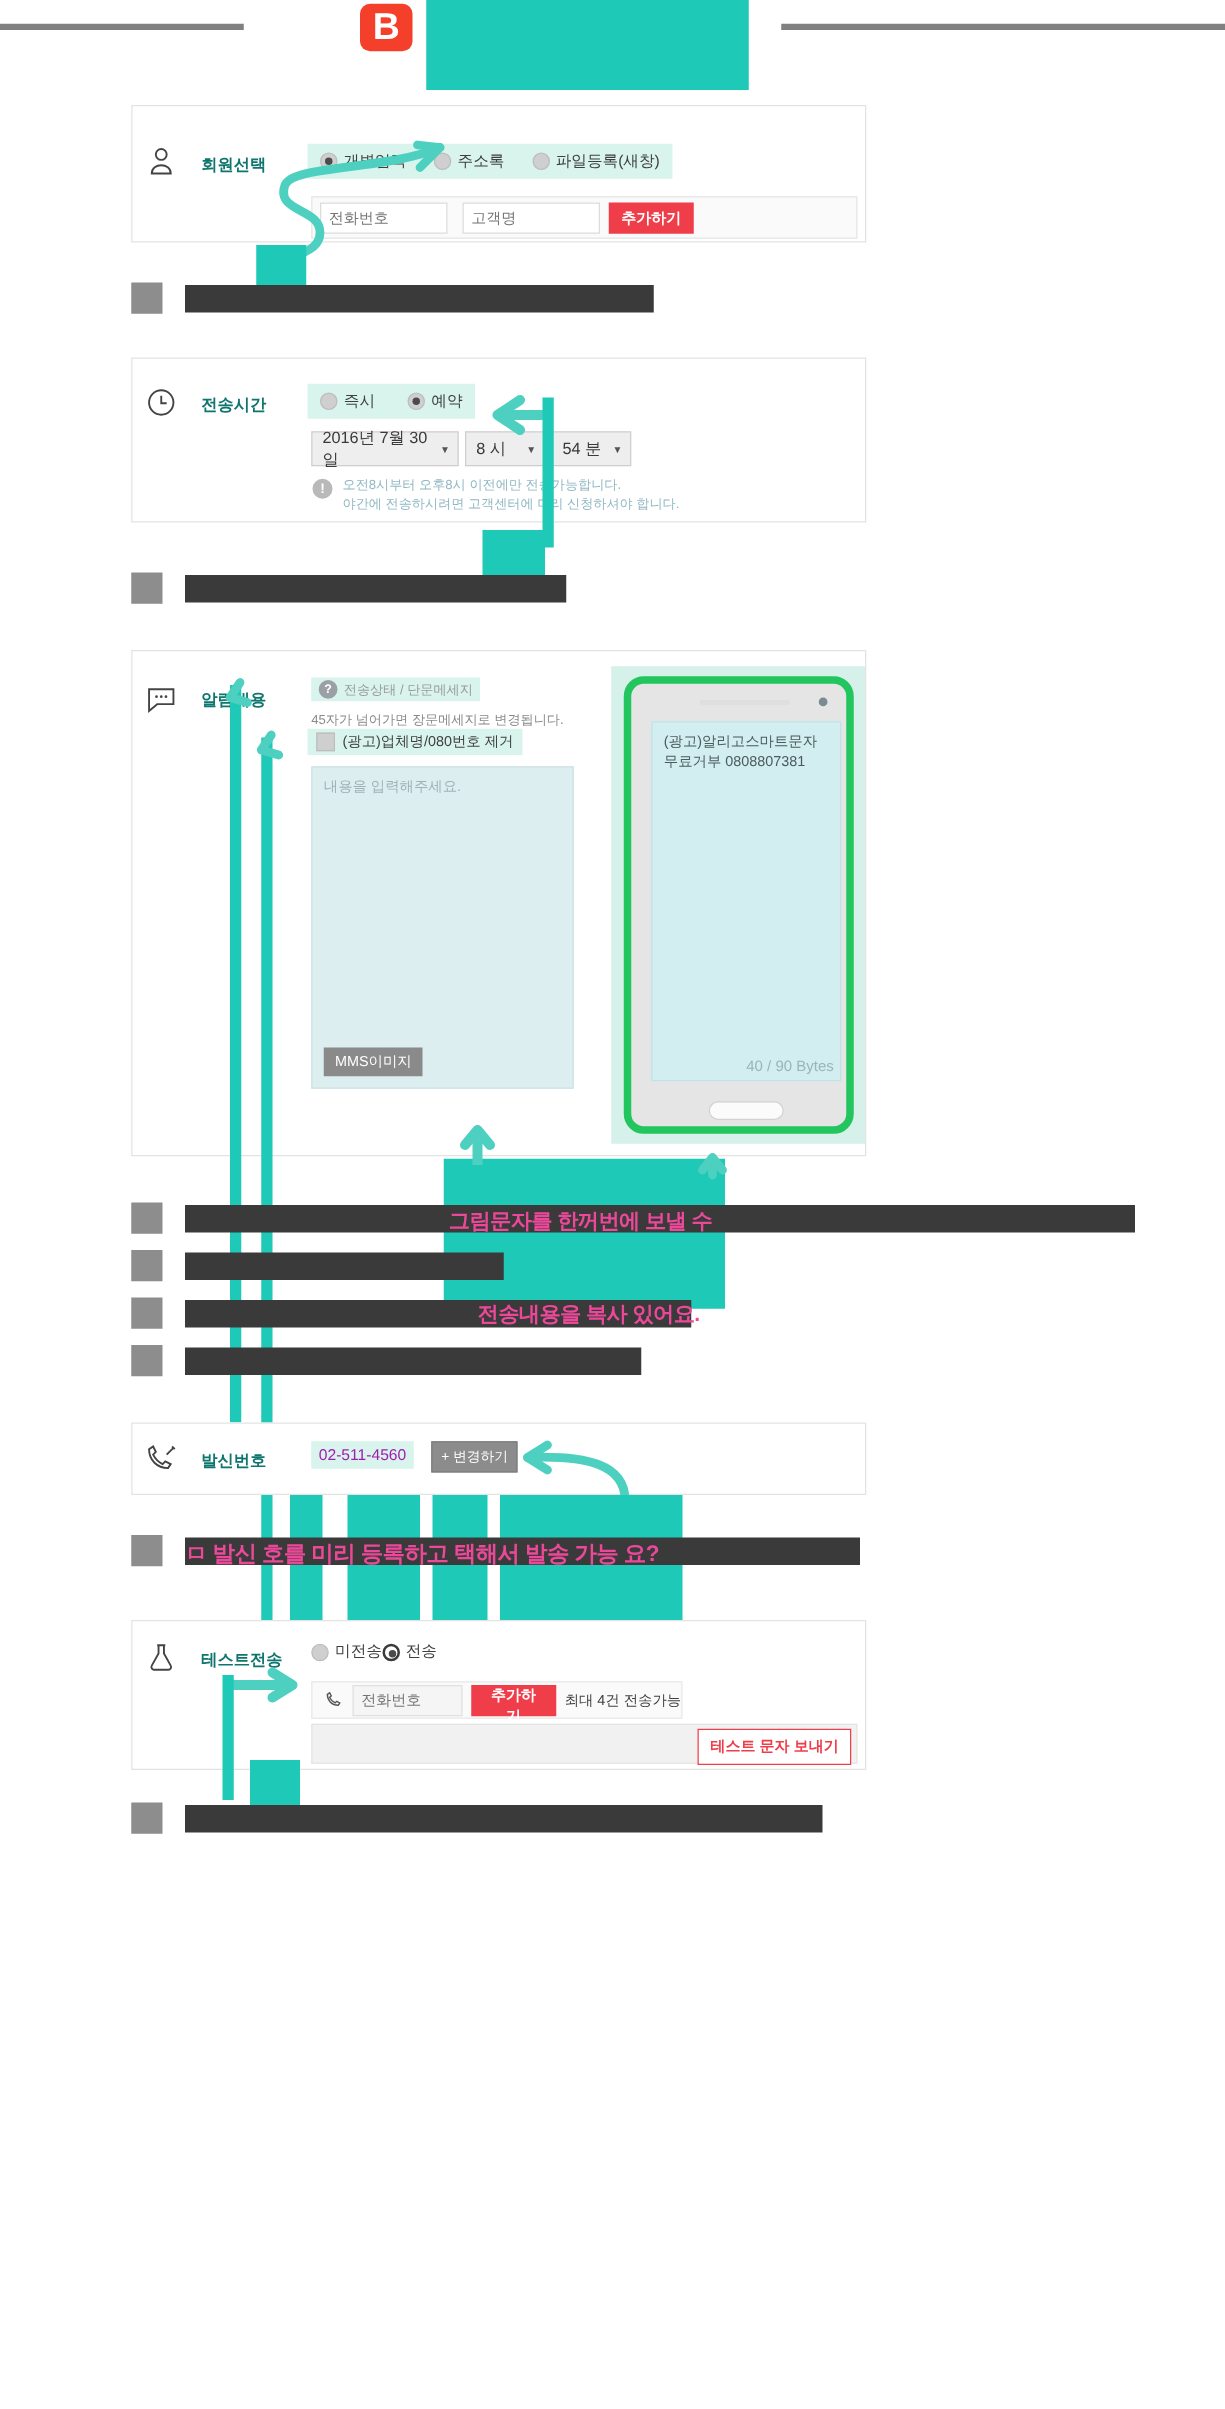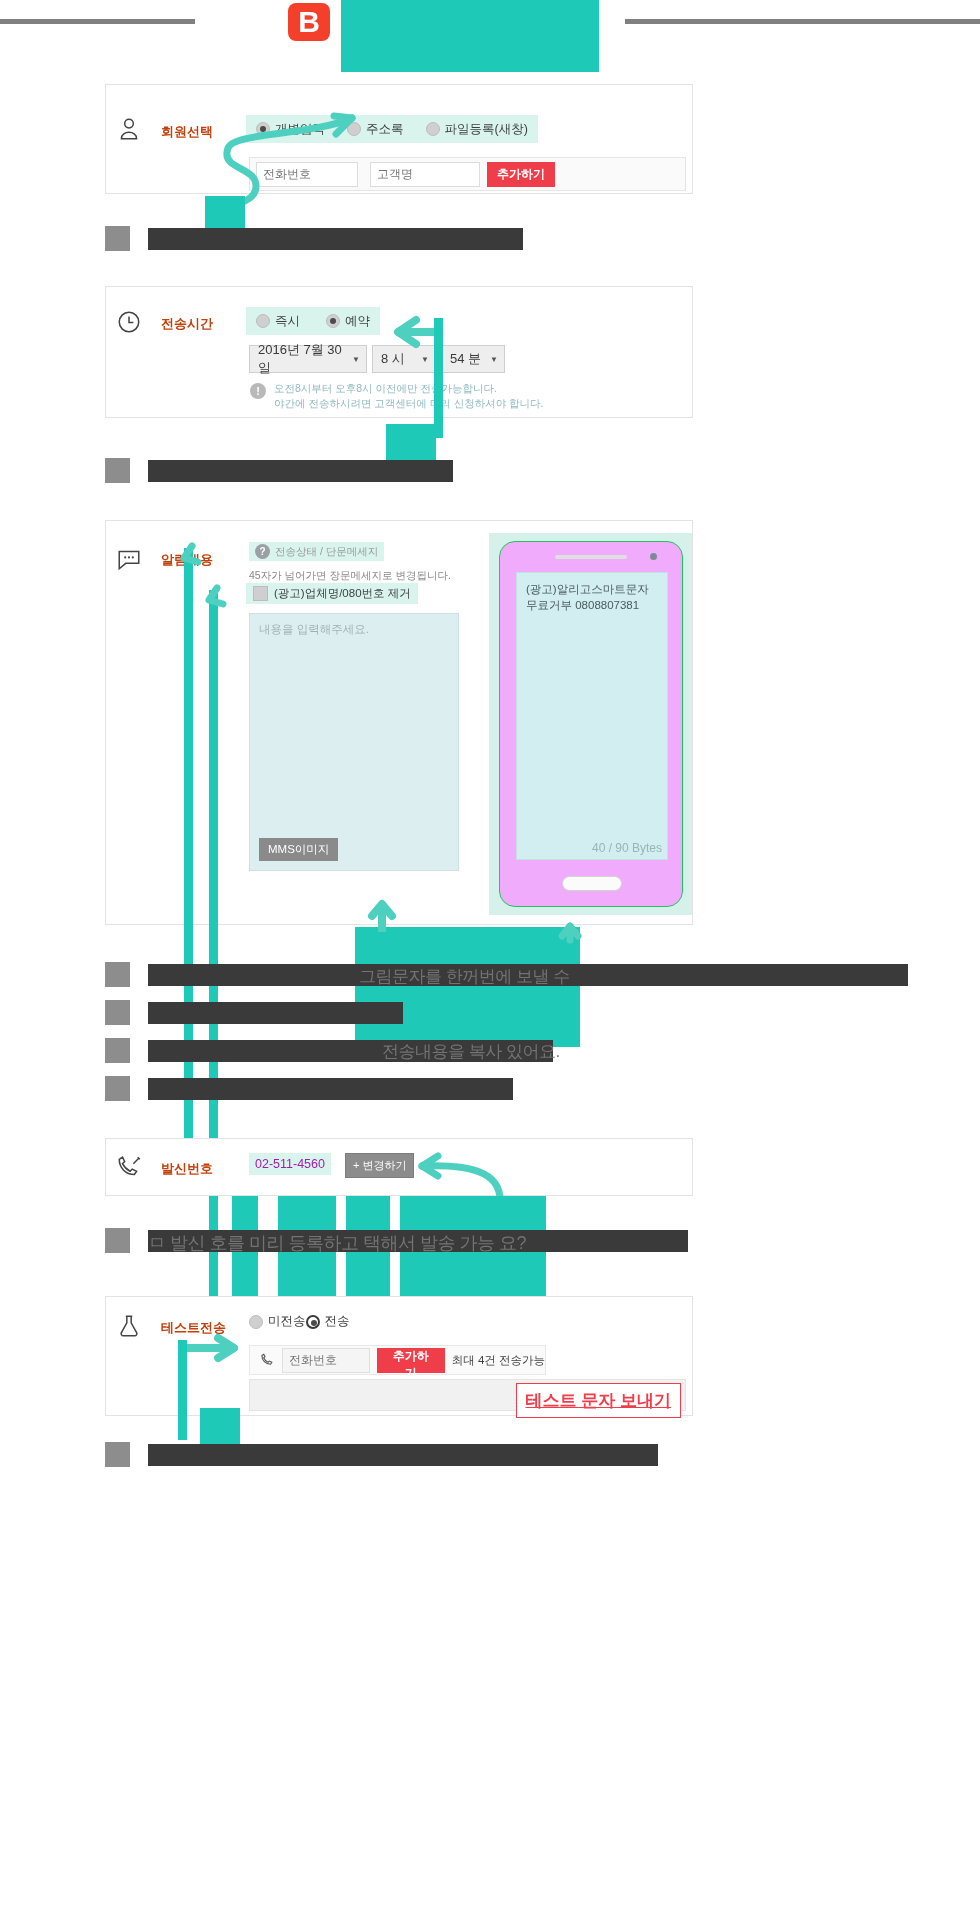--- a/index.html
+++ b/index.html
@@ -30,21 +30,21 @@
     font-size:36px; font-weight:bold; color:#f4402b; letter-spacing:-1px;
     white-space:nowrap;
   }
 
   
   .panel {
     position:absolute; background:#fff;
     border:1px solid #e3e3e3;
   }
   .panel-label {
-    position:absolute; font-size:13px; font-weight:bold; color:#c2410c;
+    position:absolute; font-size:13px; font-weight:bold; color:#0f766e;
     white-space:nowrap;
   }
   .panel-icon {
     position:absolute; width:26px; height:26px;
   }
   .panel-icon svg { width:100%; height:100%; display:block; }
 
   
   .radio-group {
     position:absolute; background:#d9f4ed; padding:4px 10px;
@@ -129,21 +129,21 @@
   .mms-btn {
     position:absolute; background:#8a8a8a; color:#fff; font-size:11.5px;
     padding:4px 9px; cursor:pointer; white-space:nowrap;
   }
 
   
   .phone-bg {
     position:absolute; background:#d6f1ea;
   }
   .phone {
-    position:absolute; background:#f0abfc; border:1px solid #22c55e;
+    position:absolute; background:#e5e5e5; border:6px solid #22c55e;
     border-radius:16px;
   }
   .phone-speaker {
     position:absolute; height:4px; background:#dfdfdf; border-radius:2px;
   }
   .phone-cam {
     position:absolute; width:7px; height:7px; border-radius:50%; background:#7b8b92;
   }
   .phone-screen {
     position:absolute; background:#d2eef0; border:1px solid #c2e2e5;
@@ -171,37 +171,37 @@
   .test-strip {
     position:absolute; background:#fafafa; border:1px solid #e8e8e8;
     display:flex; align-items:center; gap:7px; padding-left:10px;
   }
   .small-dark { font-size:11.5px; color:#3f3f3f; white-space:nowrap; }
   .test-send-area {
     position:absolute; background:#f1f1f1; border:1px solid #e4e4e4;
   }
   .btn-red-outline {
     position:absolute; background:#fff; color:#ef3e4a; border:1px solid #ef3e4a;
-    font-size:17px; font-weight:bold; padding:5px 9px; cursor:pointer; white-space:nowrap;text-decoration:underline;
+    font-size:12px; font-weight:bold; padding:5px 9px; cursor:pointer; white-space:nowrap;
   }
 
   
   .cap-row { position:absolute; display:flex; align-items:flex-start; }
   .cap-bullet { width:25px; height:25px; background:#8d8d8d; flex:0 0 auto; }
   .cap-bar {
     height:22px; background:#3a3a3a; margin-left:18px; margin-top:2px;
     position:relative;
   }
 
   
   .hl { position:absolute; background:#1ec9b7; }
   .arrow-svg { position:absolute; overflow:visible; }
 
   .overlay-text {
-    position:absolute; font-size:17px; font-weight:normal; color:#737373;
+    position:absolute; font-size:17px; font-weight:bold; color:#ec4899;
     white-space:nowrap; letter-spacing:-.5px;
   }
 </style>
 </head>
 <body>
 
 <div id="header">
   <div class="rule" id="rule-left"></div>
   <div class="rule" id="rule-right"></div>
   <div id="logo-badge">B</div>

